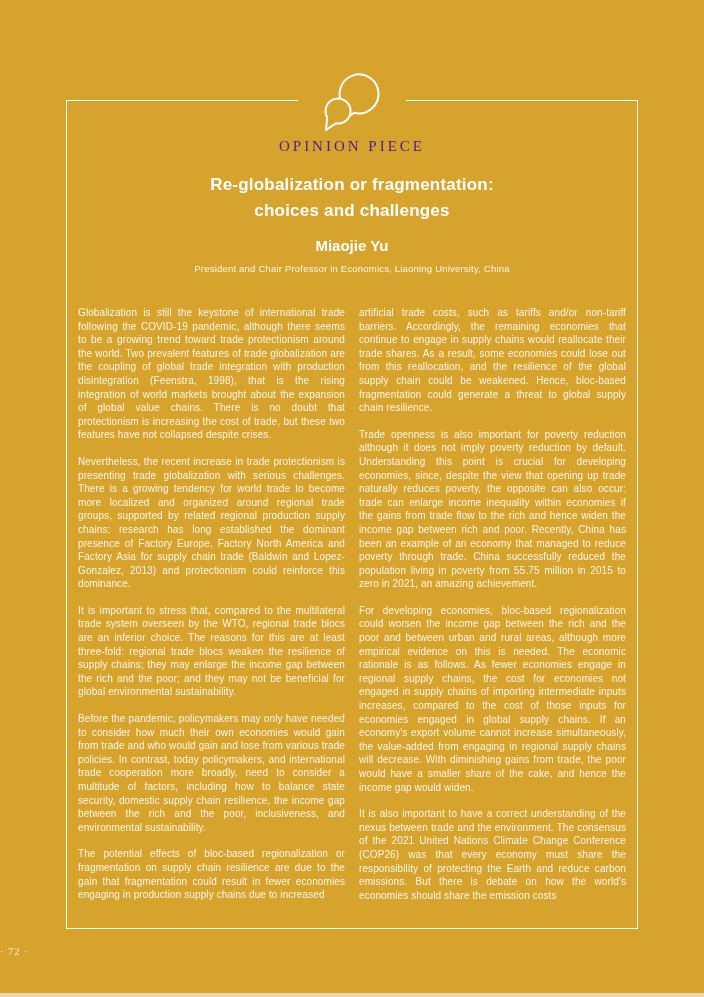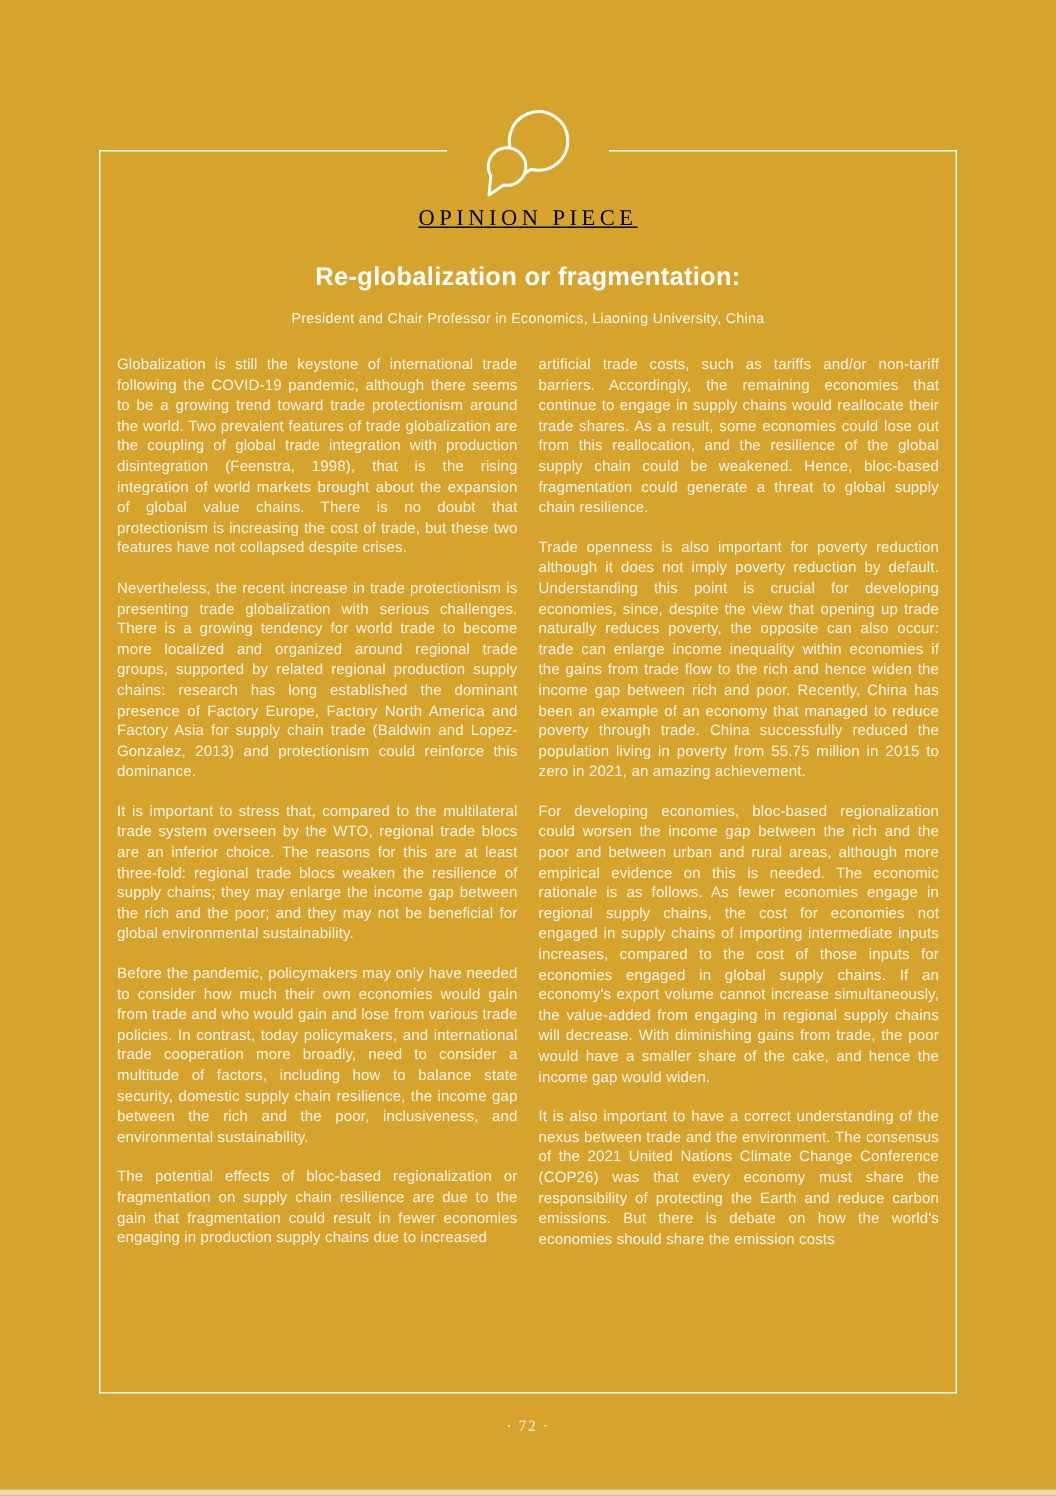--- a/index.html
+++ b/index.html
@@ -23,22 +23,21 @@
     transform:translateX(-50%);
     background:#D6A32D;
     padding:0 15px;
     line-height:0;
   }
   .header { text-align:center; padding-top:37px; }
   .kicker {
     font-family:"Liberation Serif", serif;
     font-size:15px;
     letter-spacing:3px;
-    color:#000000;
-    text-decoration:underline;
+    color:#4c1d95;
   }
   .title {
     margin-top:17px;
     font-size:17px;
     font-weight:bold;
     line-height:26px;
     letter-spacing:0.2px;
   }
   .author {
     margin-top:13px;
@@ -49,36 +48,36 @@
     margin-top:9px;
     font-size:9.5px;
     font-weight:normal;
     letter-spacing:0.2px;
     color:#FCF7EC;
   }
   .columns {
     display:flex;
     gap:14px;
     padding:0 11px;
-    margin-top:19px;
+    margin-top:32px;
   }
   .column { flex:1; min-width:0; }
   .column p {
     font-size:10px;
     line-height:13.6px;
     text-align:justify;
     color:#FBF5E9;
     margin-bottom:13px;
     letter-spacing:0.1px;
   }
   .page-number {
     position:absolute;
     left:0; right:0;
     top:946px;
-    text-align:center;
+    text-align:left;
     font-family:"Liberation Serif", serif;
     font-size:10.5px;
     letter-spacing:1px;
     color:#F7EFDC;
   }
   .bottom-edge {
     position:absolute;
     left:0; bottom:0;
     width:100%; height:4px;
     background:#E8D9B0;
@@ -97,21 +96,23 @@
 
         <path d="M 14.2 46.2 A 12.5 12.5 0 1 1 22.8 52.3 L 13 59 Z" fill="#D6A32D" stroke="#FFFFFF" stroke-width="2" stroke-linejoin="round"></path>
       </svg>
     </span>
   </div>
 
   <div class="header">
     <div class="kicker">OPINION PIECE</div>
     <div class="title">
       <div>Re-globalization or fragmentation:</div>
+      <div>choices and challenges</div>
     </div>
+    <div class="author">Miaojie Yu</div>
     <div class="affiliation">President and Chair Professor in Economics, Liaoning University, China</div>
   </div>
 
   <div class="columns">
     <div class="column">
       <p>Globalization is still the keystone of international trade following the COVID-19 pandemic, although there seems to be a growing trend toward trade protectionism around the world. Two prevalent features of trade globalization are the coupling of global trade integration with production disintegration (Feenstra, 1998), that is the rising integration of world markets brought about the expansion of global value chains. There is no doubt that protectionism is increasing the cost of trade, but these two features have not collapsed despite crises.</p>
       <p>Nevertheless, the recent increase in trade protectionism is presenting trade globalization with serious challenges. There is a growing tendency for world trade to become more localized and organized around regional trade groups, supported by related regional production supply chains: research has long established the dominant presence of Factory Europe, Factory North America and Factory Asia for supply chain trade (Baldwin and Lopez-Gonzalez, 2013) and protectionism could reinforce this dominance.</p>
       <p>It is important to stress that, compared to the multilateral trade system overseen by the WTO, regional trade blocs are an inferior choice. The reasons for this are at least three-fold: regional trade blocs weaken the resilience of supply chains; they may enlarge the income gap between the rich and the poor; and they may not be beneficial for global environmental sustainability.</p>
       <p>Before the pandemic, policymakers may only have needed to consider how much their own economies would gain from trade and who would gain and lose from various trade policies. In contrast, today policymakers, and international trade cooperation more broadly, need to consider a multitude of factors, including how to balance state security, domestic supply chain resilience, the income gap between the rich and the poor, inclusiveness, and environmental sustainability.</p>
       <p>The potential effects of bloc-based regionalization or fragmentation on supply chain resilience are due to the gain that fragmentation could result in fewer economies engaging in production supply chains due to increased</p>

